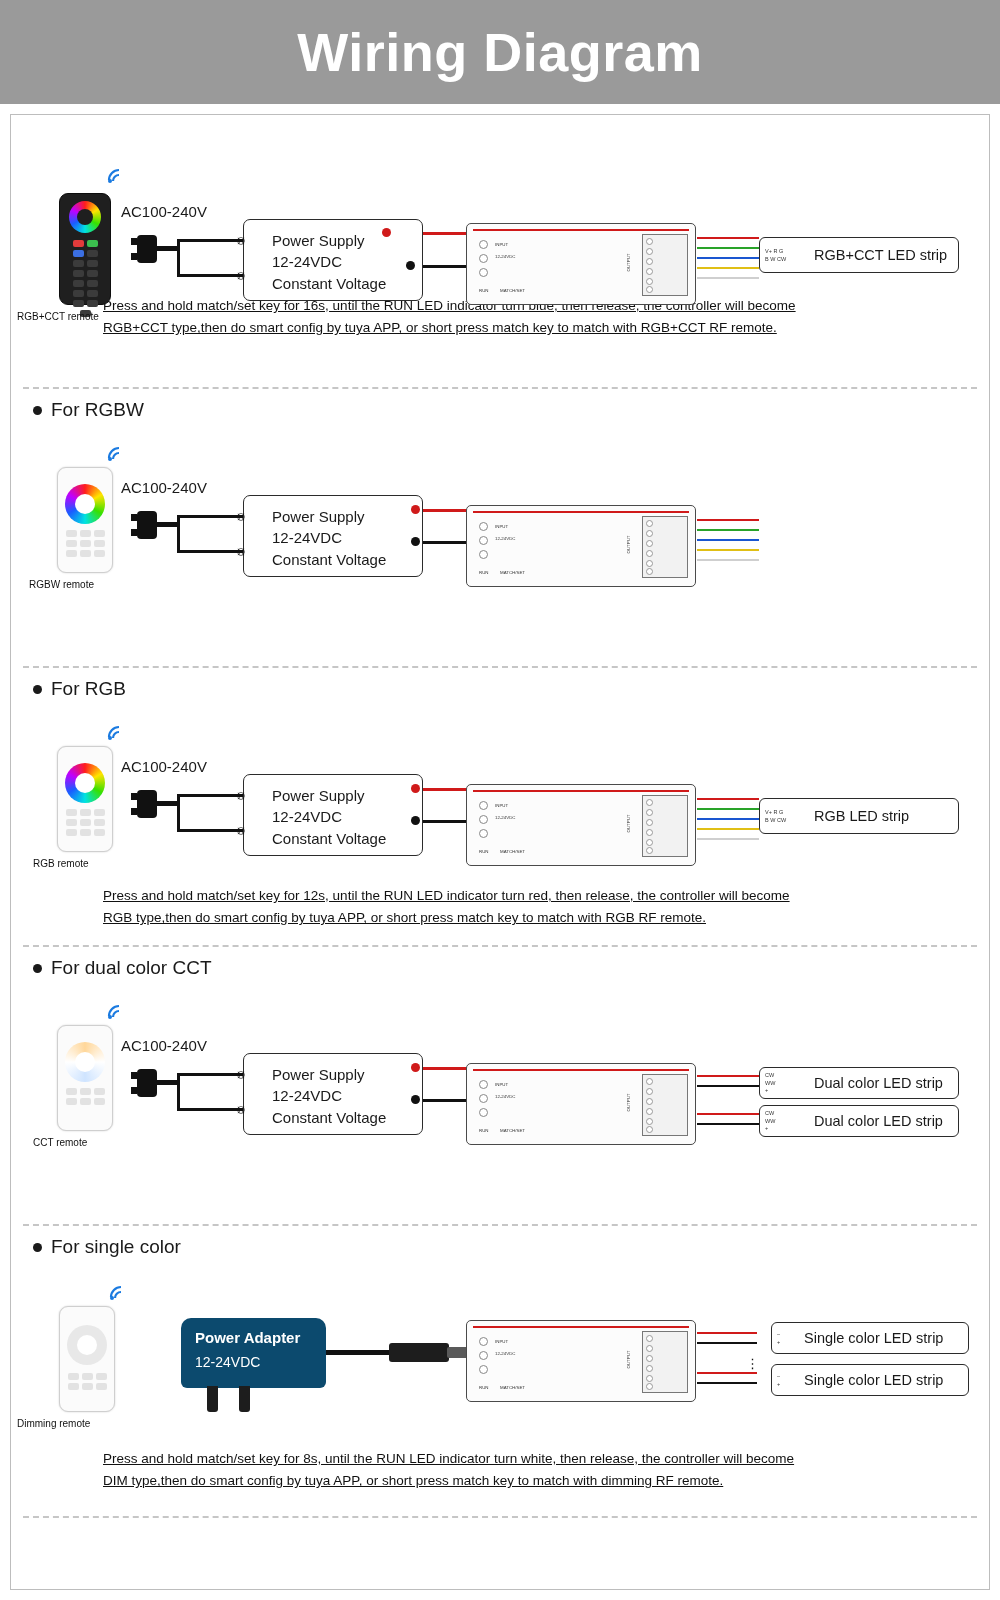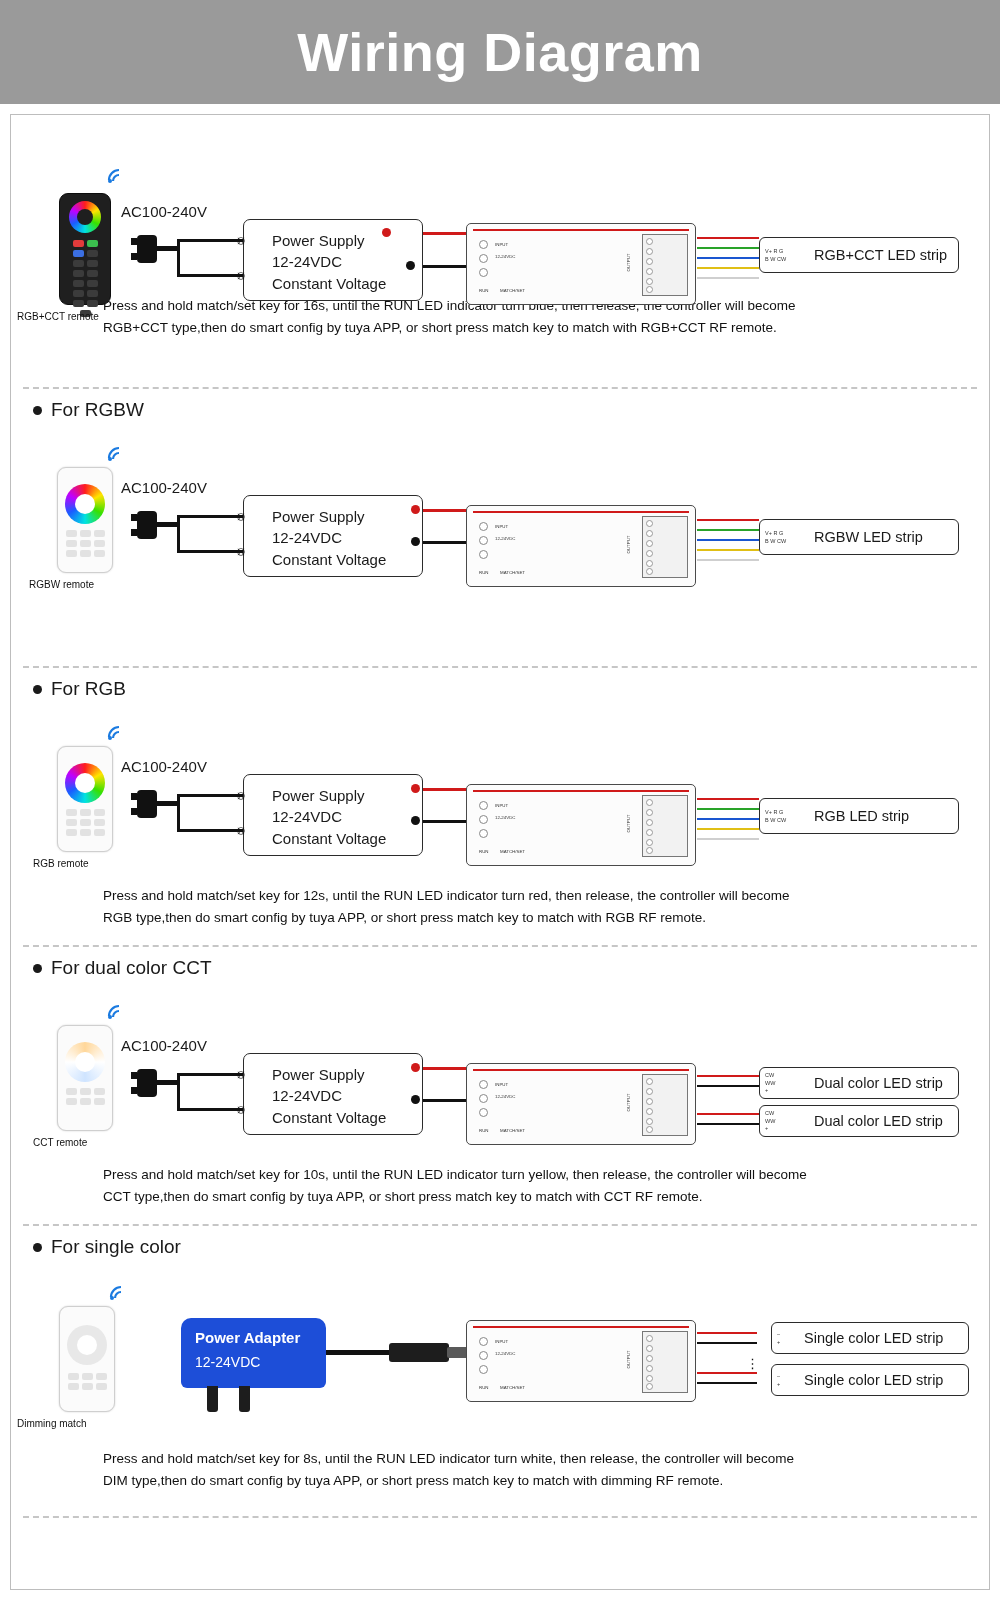--- a/index.html
+++ b/index.html
@@ -31,21 +31,21 @@
   }
 
   .sec-title {
     font-size:19px; padding:10px 0 0 22px; display:flex; align-items:center; gap:9px;
   }
   .bullet { width:9px; height:9px; background:#1a1a1a; border-radius:50%; display:inline-block; }
 
   .note-text {
     font-size:13.5px; line-height:1.65; padding:0 0 8px 92px; color:#111;
   }
-  .note-text div { white-space:nowrap; }
+  .note-text div { white-space:nowrap;text-decoration:underline; }
 
   .diagram { position:relative; height:auto; }
 
   
   .remote {
     position:absolute; border-radius:9px; background:#1f1f1f; border:1px solid #0d0d0d;
   }
   .remote.white { background:#fbfbfb; border:1px solid #cfcfcf; box-shadow:0 0 2px rgba(0,0,0,.18); }
   .remote .wheel {
     position:absolute; left:50%; transform:translateX(-50%); border-radius:50%;
@@ -107,21 +107,21 @@
   .wire.red { background:#d01a1a; }
   .wire.blk { background:#111; }
   .wire.grn { background:#29a329; }
   .wire.blu { background:#1a56d0; }
   .wire.yel { background:#e0bf15; }
   .wire.wht { background:#cfcfcf; }
   .dot { position:absolute; width:9px; height:9px; background:#111; border-radius:50%; }
   .xmark { position:absolute; font-size:12px; color:#111; }
 
   
-  .adapter { position:absolute; background:#1d4ed8; border-radius:10px 10px 6px 6px; color:#fff; }
+  .adapter { position:absolute; background:#0c4a6e; border-radius:10px 10px 6px 6px; color:#fff; }
   .adapter .a1 { position:absolute; left:14px; top:11px; font-size:15px; font-weight:bold; }
   .adapter .a2 { position:absolute; left:14px; top:36px; font-size:14px; }
   .prong { position:absolute; width:11px; height:26px; background:#1d1d1d; border-radius:0 0 3px 3px; }
 
   .footer-note {
     position:absolute; left:0; right:0; bottom:6px; text-align:center; font-size:13px; color:#111;
   }
 </style>
 </head>
 <body>
@@ -322,27 +322,20 @@
               <i style="left:3px; top:51px;"></i>
           </div>
         </div>
 
         <div class="wire red" style="left:686px; top:98px; width:62px; height:2.2px;"></div>
         <div class="wire grn" style="left:686px; top:108px; width:62px; height:2.2px;"></div>
         <div class="wire blu" style="left:686px; top:118px; width:62px; height:2.2px;"></div>
         <div class="wire yel" style="left:686px; top:128px; width:62px; height:2.2px;"></div>
         <div class="wire wht" style="left:686px; top:138px; width:62px; height:2.2px;"></div>
 
-        <div class="strip" style="left:748px; top:98px; width:200px; height:36px;">
-          <div class="pads">
-            <em>V+ R G</em>
-              <em>B W CW</em>
-          </div>
-          <span>RGBW LED strip</span>
-        </div>
       </div>
 
       <div class="note-text">
       </div>
     </div>
 
     <div class="divider"></div>
 
     <div class="section" style="height:277px;">
       <div class="sec-title">
@@ -540,24 +533,20 @@
         <div class="strip" style="left:748px; top:126px; width:200px; height:32px;">
           <div class="pads">
             <em>CW</em>
               <em>WW</em>
               <em>+</em>
           </div>
           <span>Dual color LED strip</span>
         </div>
       </div>
 
-      <div class="note-text">
-        <div>Press and hold match/set key for 10s, until the RUN LED indicator turn yellow, then release, the controller will become</div>
-        <div>CCT type,then do smart config by tuya APP, or short press match key to match with CCT RF remote.</div>
-      </div>
     </div>
 
     <div class="divider"></div>
 
     <div class="section" style="height:290px;">
       <div class="sec-title">
         <span class="bullet"></span>
         <span>For single color</span>
       </div>
 
@@ -575,21 +564,21 @@
             </div>
           <div class="keys" style="top:66px;">
             <span></span>
               <span></span>
               <span></span>
             <span></span>
               <span></span>
               <span></span>
           </div>
         </div>
-        <div class="remote-label" style="left:6px; top:160px;">Dimming match</div>
+        <div class="remote-label" style="left:6px; top:160px;">Dimming remote</div>
 
         <div class="adapter" style="left:170px; top:60px; width:145px; height:70px;">
           <div class="a1">Power Adapter</div>
           <div class="a2">12-24VDC</div>
         </div>
         <div class="prong" style="left:196px; top:128px;"></div>
         <div class="prong" style="left:228px; top:128px;"></div>
 
         <div class="wire blk" style="left:315px; top:92px; width:65px; height:5px;"></div>
         <div style="position:absolute; left:378px; top:85px; width:60px; height:19px; background:#1d1d1d; border-radius:3px;"></div>

